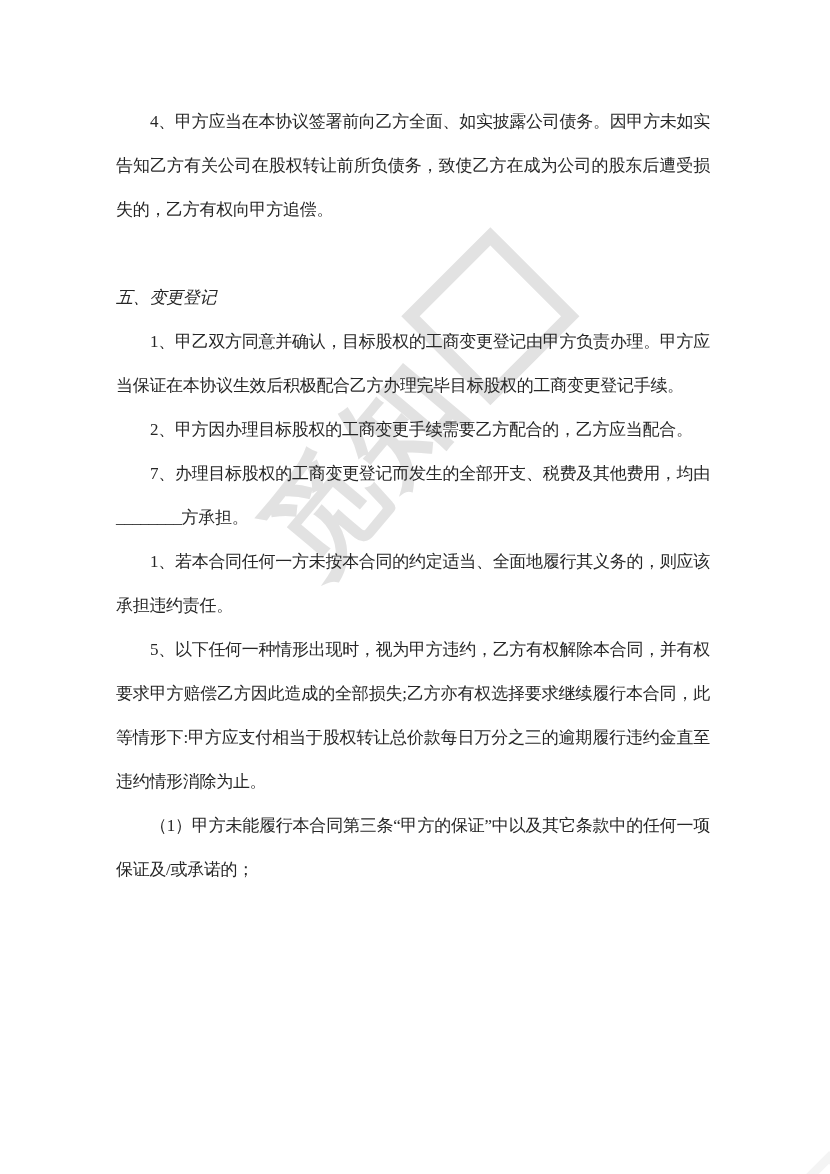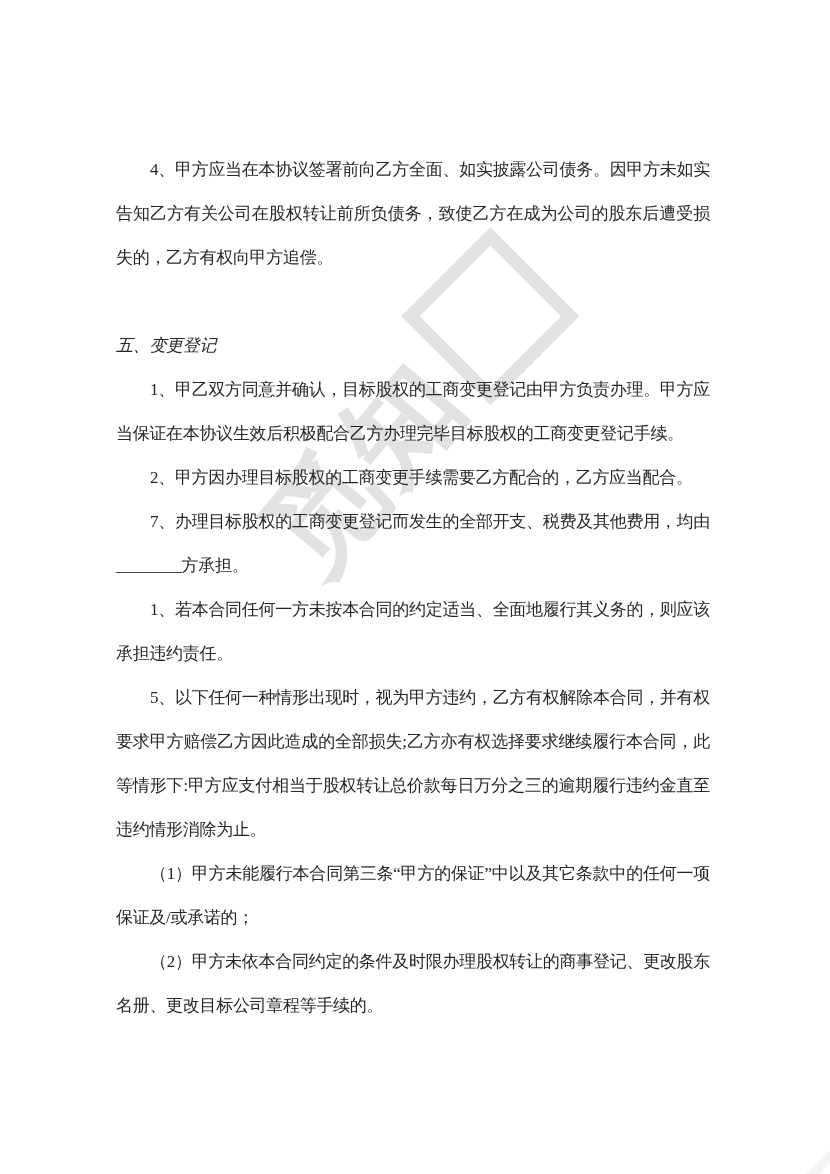--- a/index.html
+++ b/index.html
@@ -81,21 +81,20 @@
     inset: 0;
     z-index: 1;
     padding: 100px 120px 27px 116px;
     box-sizing: border-box;
     font-size: 17px;
     letter-spacing: -0.3px;
     line-height: 44px;
     color: #262626;
     text-align: justify;
     word-break: break-all;
-    margin-top: 48px;
   }
   .doc p {
     margin: 0;
     text-indent: 2em;
   }
   .doc h2.sec {
     margin: 44px 0 0 0;
     font-size: 17px;
     font-weight: normal;
     text-indent: 0;
@@ -122,16 +121,15 @@
 
   <div class="doc">
     <p>4、甲方应当在本协议签署前向乙方全面、如实披露公司债务。因甲方未如实告知乙方有关公司在股权转让前所负债务，致使乙方在成为公司的股东后遭受损失的，乙方有权向甲方追偿。</p>
     <h2 class="sec">五、变更登记</h2>
     <p>1、甲乙双方同意并确认，目标股权的工商变更登记由甲方负责办理。甲方应当保证在本协议生效后积极配合乙方办理完毕目标股权的工商变更登记手续。</p>
     <p>2、甲方因办理目标股权的工商变更手续需要乙方配合的，乙方应当配合。</p>
     <p>7、办理目标股权的工商变更登记而发生的全部开支、税费及其他费用，均由________方承担。</p>
     <p>1、若本合同任何一方未按本合同的约定适当、全面地履行其义务的，则应该承担违约责任。</p>
     <p>5、以下任何一种情形出现时，视为甲方违约，乙方有权解除本合同，并有权要求甲方赔偿乙方因此造成的全部损失;乙方亦有权选择要求继续履行本合同，此等情形下:甲方应支付相当于股权转让总价款每日万分之三的逾期履行违约金直至违约情形消除为止。</p>
     <p>（1）甲方未能履行本合同第三条“甲方的保证”中以及其它条款中的任何一项保证及/或承诺的；</p>
-    <p>（2）甲方未依本合同约定的条件及时限办理股权转让的商事登记、更改股东名册、更改目标公司章程等手续的。</p>
   </div>
 
 </div>
 
 </body></html>

